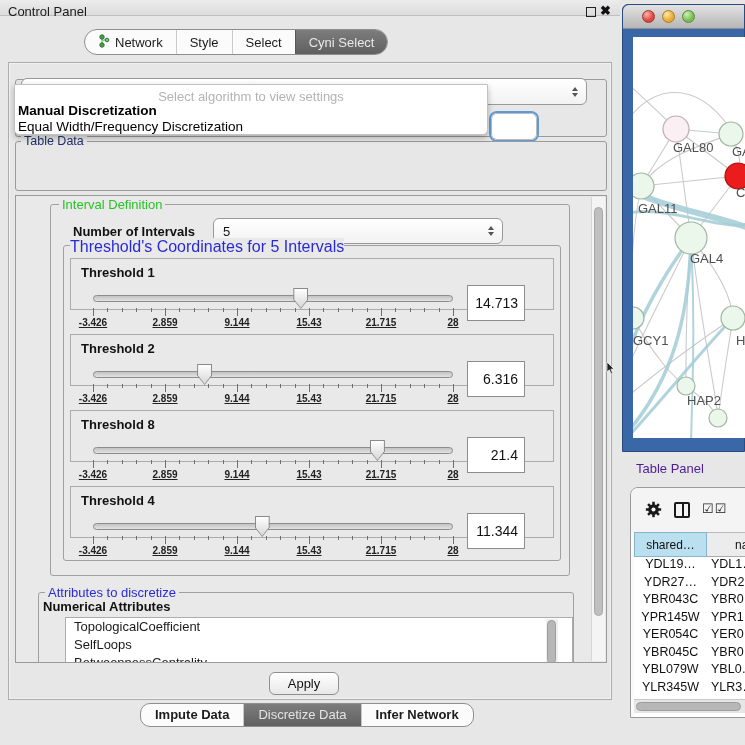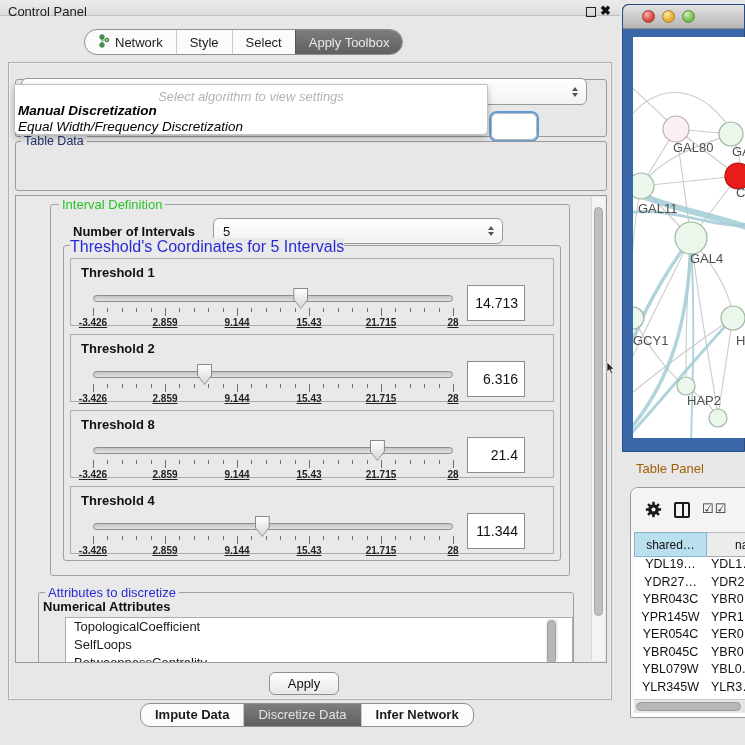--- a/index.html
+++ b/index.html
@@ -22,21 +22,21 @@
 
   .mainpanel{position:absolute;left:8px;top:62px;width:604px;height:638px;
     border:1px solid #adadad;background:#e7e7e7;box-shadow:inset 0 0 0 1px #f1f1f1;}
 
   .algo-group{position:absolute;left:6px;top:16px;width:592px;height:58px;border:1px solid #9a9a9a;border-radius:3px;}
   .algo-title{position:absolute;left:14px;top:9px;font-size:13px;color:#4b4f74;background:#e7e7e7;padding:0 3px;}
   .algo-combo-frag{position:absolute;left:475px;top:33px;width:46px;height:27px;background:#fff;
     border-radius:6px;box-shadow:0 0 0 2px #5f9ad4,inset 0 0 0 1px #bbb;}
 
   .popup{position:absolute;left:5px;top:21px;width:474px;height:51px;background:#fff;
-    border:1px solid #c2c2c2;border-radius:0 0 5px 5px;box-shadow:0 3px 6px rgba(0,0,0,.25);z-index:20;font-style:italic;}
+    border:1px solid #c2c2c2;border-radius:0 0 5px 5px;box-shadow:0 3px 6px rgba(0,0,0,.25);z-index:20;}
   .popup .hint{position:absolute;left:0;right:0;top:4px;text-align:center;font-size:13px;color:#b3b3b3;}
   .popup .opt1{position:absolute;left:3px;top:18px;font-size:13.5px;font-weight:bold;color:#000;}
   .popup .opt2{position:absolute;left:3px;top:34px;font-size:13.5px;color:#000;}
 
   .td-group{position:absolute;left:6px;top:78px;width:592px;height:50px;border:1px solid #9a9a9a;border-radius:3px;}
   .td-title{position:absolute;left:12px;top:71px;font-size:12.5px;color:#20306b;background:#e7e7e7;padding:0 3px;z-index:2;}
   .combo{position:relative;background:linear-gradient(#ffffff,#f2f2f2);border:1px solid #999;border-radius:6px;
     font-size:13px;color:#111;line-height:25px;padding-left:9px;}
   .combo .spin{position:absolute;right:8px;top:50%;transform:translateY(-50%);display:flex;flex-direction:column;gap:2px;}
   .combo .spin i{width:0;height:0;border-left:3.5px solid transparent;border-right:3.5px solid transparent;display:block;}
@@ -51,21 +51,21 @@
   .group{position:absolute;border:1px solid #a0a0a0;border-radius:3px;}
   .group > .gtitle{position:absolute;top:-8px;font-size:13px;background:#e9e9e9;padding:0 3px;white-space:nowrap;}
   .gtitle.green{color:#27c427;left:8px;}
   .gtitle.blue{color:#2a2ad4;left:6px;}
 
   .interval-group{left:34px;top:8px;width:520px;height:372px;}
   .noi-label{position:absolute;left:22px;top:19px;font-size:13px;font-weight:bold;color:#111;}
   .noi-combo{position:absolute;left:162px;top:13px;width:290px;height:26px;}
 
   .th-group{position:absolute;left:12px;top:40px;width:498px;height:316px;border:1px solid #a0a0a0;border-radius:3px;}
-  .th-box{position:absolute;left:6px;width:484px;height:68px;border:1px solid #ababab;background:#e9e9e9;}
+  .th-box{position:absolute;left:6px;width:484px;height:52px;border:1px solid #ababab;background:#e9e9e9;}
   .th-label{position:absolute;left:10px;top:6px;font-size:13px;font-weight:bold;color:#111;}
   .slider{position:absolute;left:22px;top:28px;width:360px;height:40px;}
   .slider .track{position:absolute;left:0;top:8px;width:360px;height:7px;border-radius:4px;
     background:linear-gradient(#c3c3c3,#e2e2e2);border:1px solid #8d8d8d;}
   .slider .thumb{position:absolute;top:1px;width:15px;height:21px;
     clip-path:polygon(0 0,100% 0,100% 55%,50% 100%,0 55%);background:#8a8a8a;}
   .slider .thumb i{position:absolute;left:1px;top:1px;right:1px;bottom:1px;display:block;
     clip-path:polygon(0 0,100% 0,100% 55%,50% 100%,0 55%);background:linear-gradient(#fefefe,#d6d6d6);}
   .ticks{position:absolute;left:0;top:19px;width:360px;height:9px;}
   .ticks i{position:absolute;top:2px;width:1px;background:#6f6f6f;display:block;}
@@ -97,21 +97,21 @@
     border:1px solid #2a4b7e;border-radius:6px 0 0 0;}
   .nw-titlebar{position:absolute;left:0;top:0;right:0;height:24px;border-radius:6px 0 0 0;
     background:linear-gradient(#e2e2e2,#b6b6b6);border-bottom:1px solid #8e8e8e;}
   .light{position:absolute;top:5px;width:13px;height:13px;border-radius:50%;}
   .light.red{left:19px;background:radial-gradient(circle at 35% 30%,#ffb3ad,#d94740 60%);border:1px solid #9e362f;}
   .light.yellow{left:39px;background:radial-gradient(circle at 35% 30%,#ffe9a8,#e7ab35 60%);border:1px solid #ad7d1d;}
   .light.green{left:59px;background:radial-gradient(circle at 35% 30%,#d2f0b6,#76bd52 60%);border:1px solid #548f37;}
   .canvas{position:absolute;left:10px;top:32px;width:113px;height:401px;background:#fff;overflow:hidden;}
 
   
-  .tp-title{position:absolute;left:636px;top:461px;font-size:13px;color:#a16207;}
+  .tp-title{position:absolute;left:636px;top:461px;font-size:13px;color:#4c1d95;}
   .tablebox{position:absolute;left:630px;top:487px;width:116px;height:231px;background:#fafafa;
     border:1px solid #9a9a9a;border-radius:8px 0 0 0;overflow:hidden;}
   .tp-toolbar{position:absolute;left:0;top:0;right:0;height:44px;background:#f4f4f4;}
   .gear{position:absolute;left:14px;top:13px;}
   .colsicon{position:absolute;left:43px;top:14px;width:16px;height:16px;border:2px solid #1a1a1a;border-radius:2px;}
   .colsicon i{position:absolute;left:50%;top:0;bottom:0;width:2px;background:#1a1a1a;display:block;}
   .checks{position:absolute;left:71px;top:13px;font-size:13px;color:#1a1a1a;letter-spacing:1px;}
   .tp-header{position:absolute;left:0;top:44px;right:0;height:25px;}
   .hcell{position:absolute;top:0;height:25px;font-size:12px;color:#111;text-align:center;line-height:24px;}
   .hcell.c1{left:3px;width:73px;background:#bede ef;}
@@ -148,21 +148,21 @@
           </svg></span>
         <span>Network</span>
       </div>
       <div class="tab">
         <span>Style</span>
       </div>
       <div class="tab">
         <span>Select</span>
       </div>
       <div class="tab sel">
-        <span>Apply Toolbox</span>
+        <span>Cyni Select</span>
       </div>
     </div>
 
   <div class="mainpanel">
 
     <div class="algo-group">
       <span class="algo-title">Discretization Algorithm</span>
       <span class="algo-combo-frag"></span>
     </div>
 

